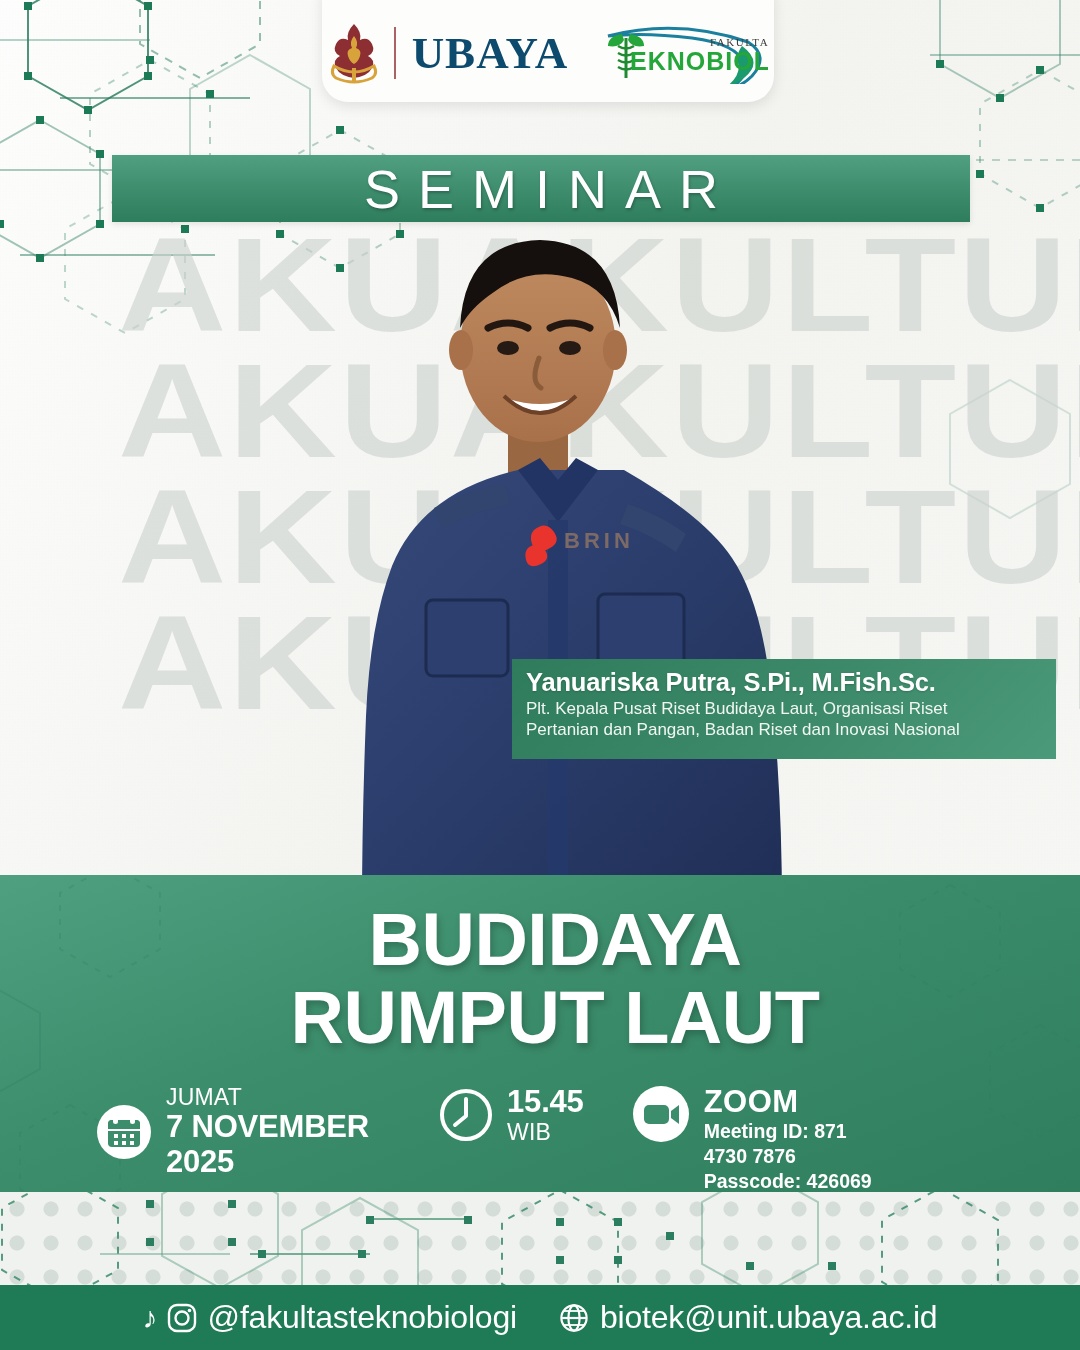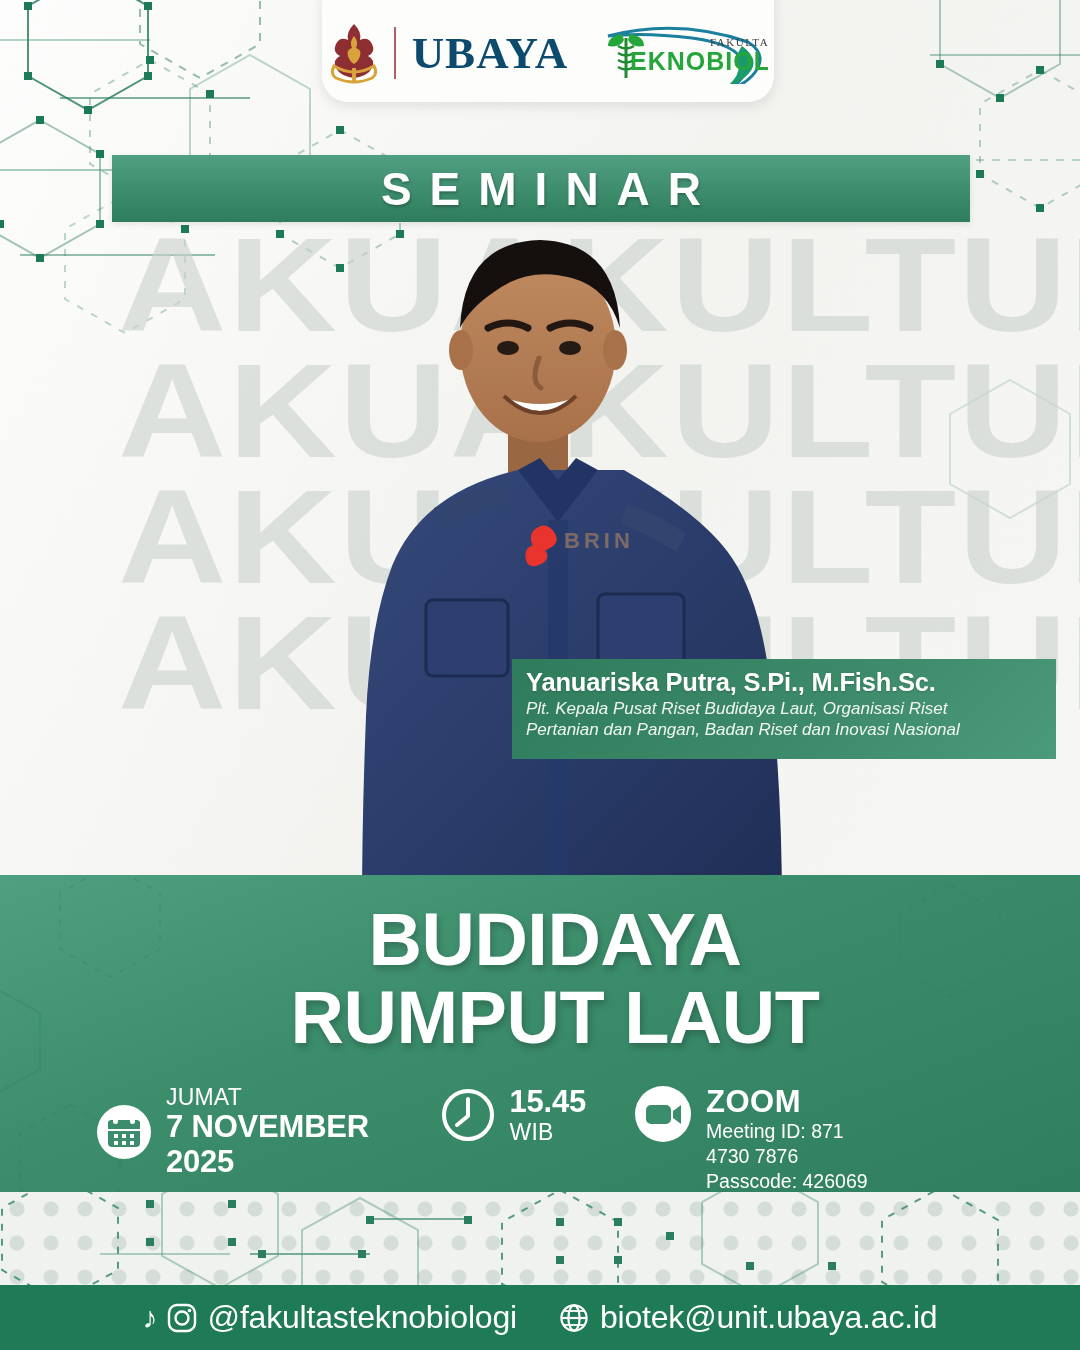--- a/index.html
+++ b/index.html
@@ -53,21 +53,21 @@
   }
 
   
   .seminar-band{
     position:absolute;left:112px;top:155px;width:858px;height:67px;
     background:linear-gradient(180deg,#4f9f81 0%,#2e7d5c 100%);
     display:flex;align-items:center;justify-content:center;
     box-shadow:0 2px 6px rgba(0,0,0,.10);
   }
   .seminar-band span{
-    color:#ffffff;font-size:46px;font-weight:700;letter-spacing:18px;
+    color:#ffffff;font-size:54px;font-weight:400;letter-spacing:18px;
     text-indent:18px;text-shadow:1px 2px 3px rgba(0,0,0,.25);
   }
 
   
   .photo{position:absolute;left:330px;top:208px;width:470px;height:700px;}
   .photo svg{display:block;width:100%;height:100%;}
 
   
   .name-box{
     position:absolute;left:512px;top:659px;width:544px;height:100px;
@@ -75,21 +75,20 @@
     box-sizing:border-box;padding:9px 12px 0 14px;
   }
   .name-box .nm{
     color:#fff;font-weight:700;font-size:25.5px;line-height:1.12;
     letter-spacing:-.2px;white-space:nowrap;
     text-shadow:0 1px 2px rgba(0,0,0,.18);
   }
   .name-box .role{
     color:#f2f7f4;font-size:17px;line-height:1.17;margin-top:2px;
     white-space:nowrap;
-    font-style:italic;
   }
 
   
   .green-main{
     position:absolute;left:0;top:875px;width:1080px;height:317px;
     background:linear-gradient(160deg,#4fa080 0%,#3c8d6c 40%,#2f7f5e 100%);
     overflow:hidden;
   }
   .green-main .hex-deco{position:absolute;inset:0;opacity:.5;}
   .title-wrap{
@@ -106,21 +105,21 @@
     display:flex;align-items:flex-start;
   }
   .info-item{display:flex;align-items:flex-start;gap:14px;color:#fff;}
   .i-date{margin-left:96px;align-items:center;}
   .i-time{margin-left:52px;align-items:center;}
   .i-zoom{margin-left:48px;}
   .ico{flex:none;}
   .lbl-sm{font-size:23px;line-height:1.1;font-weight:400;letter-spacing:.2px;}
   .lbl-lg{font-size:31px;line-height:1.12;font-weight:700;letter-spacing:-.2px;}
   .lbl-zoom{font-size:31px;font-weight:700;line-height:1.1;letter-spacing:.5px;}
-  .lbl-meta{font-size:19.5px;line-height:1.28;font-weight:400;}
+  .lbl-meta{font-size:19.5px;line-height:1.28;font-weight:700;}
 
   
   .light-band{
     position:absolute;left:0;top:1192px;width:1080px;height:93px;
     background:#f0f2ef;overflow:hidden;
   }
   .light-band .dots{
     position:absolute;inset:0;
     background-image:radial-gradient(circle,rgba(190,205,196,.55) 7px,transparent 8px);
     background-size:34px 34px;

